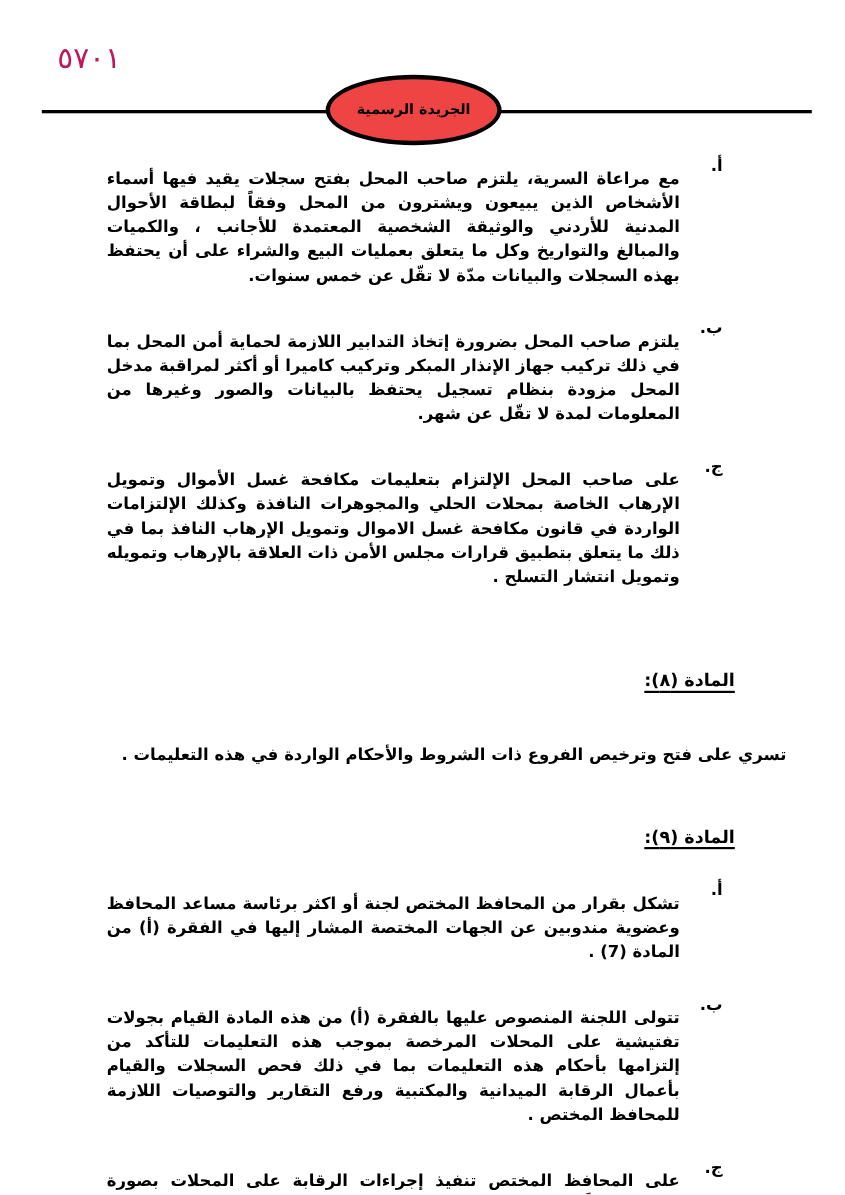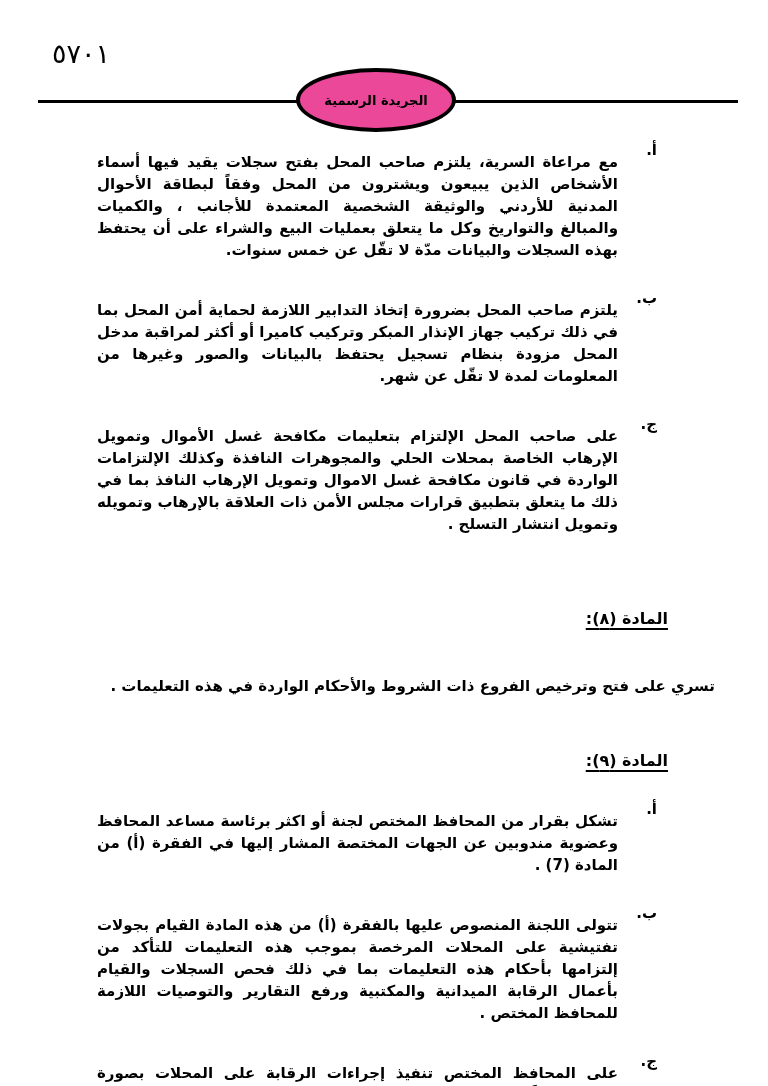--- a/index.html
+++ b/index.html
@@ -12,37 +12,37 @@
     font-family: "DejaVu Sans", sans-serif;
     overflow: hidden;
   }
   .page-number {
     position: absolute;
     top: 38px;
     left: 52px;
     font-size: 27px;
     letter-spacing: 10px;
     direction: ltr;
-    color: #000000;
+    color: #be185d;
   }
   .header-rule {
     position: absolute;
     top: 100px;
     left: 38px;
     width: 700px;
     height: 3px;
     background: #000000;
   }
   .header-ellipse {
     position: absolute;
     top: 68px;
     left: 296px;
     width: 160px;
     height: 64px;
-    background: #ec4899;
+    background: #ef4444;
     border: 4px solid #000000;
     border-radius: 50%;
     display: flex;
     align-items: center;
     justify-content: center;
     z-index: 2;
     box-sizing: border-box;
   }
   .header-ellipse .banner-text {
     font-size: 13px;

